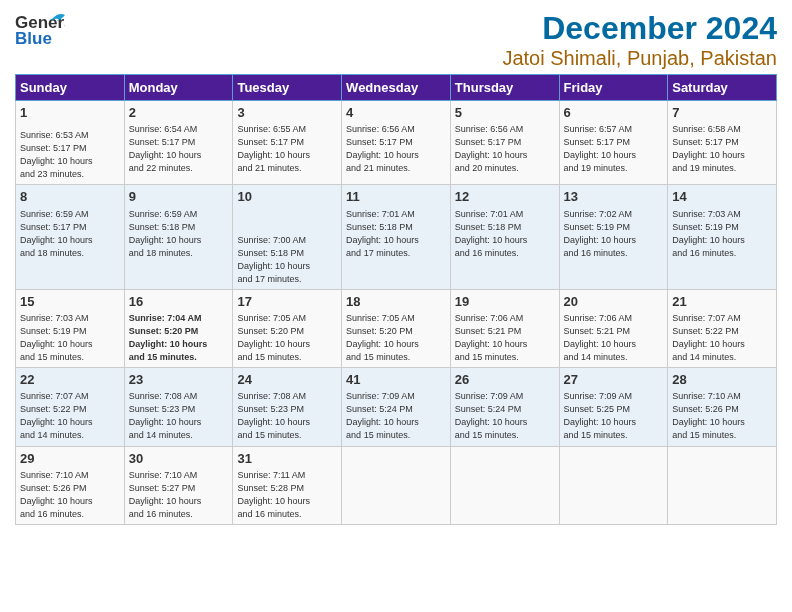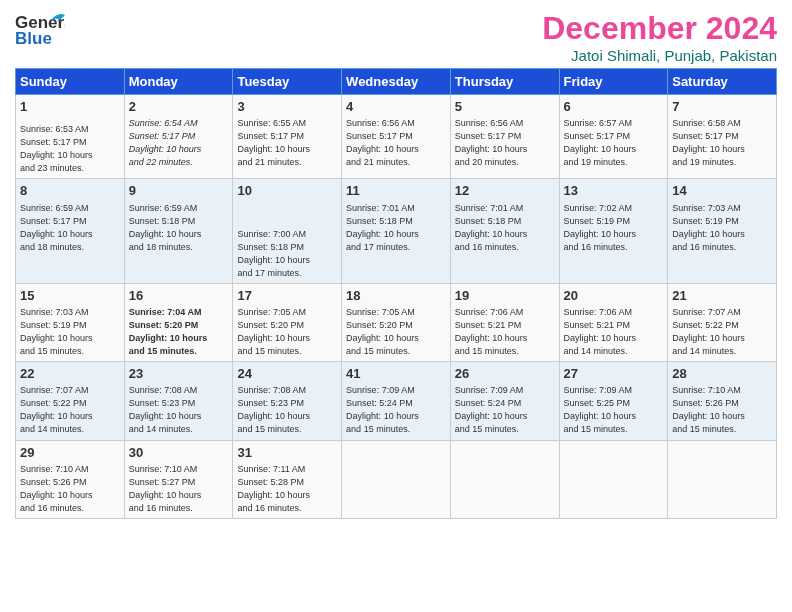--- a/index.html
+++ b/index.html
@@ -23,33 +23,33 @@
     .logo-wrapper {
       display: flex;
       align-items: center;
     }
     .title-section {
       text-align: right;
     }
     .main-title {
       font-size: 32px;
       font-weight: bold;
-      color: #ec4899;
+      color: #0369a1;
     }
     .subtitle {
-      font-size: 15px;
-      color: #0f766e;
+      font-size: 20px;
+      color: #a16207;
     }
     table {
       width: 100%;
       border-collapse: collapse;
       table-layout: fixed;
     }
     thead tr {
-      background-color: #1d4ed8;
+      background-color: #4c1d95;
     }
     thead th {
       color: #fff;
       font-size: 13px;
       font-weight: bold;
       padding: 5px 4px;
       text-align: left;
       border: 1px solid #5a9fd4;
     }
     tbody tr {
@@ -116,21 +116,21 @@
     <tr>
           <td>
             <span class="day-num">1</span>
             <div class="day-info" style="white-space: pre-line; margin-top: 7px;">Sunrise: 6:53 AM
 Sunset: 5:17 PM
 Daylight: 10 hours
 and 23 minutes.</div>
           </td>
           <td>
             <span class="day-num">2</span>
-            <div class="day-info" style="white-space: pre-line; font-style: italic;">Sunrise: 6:54 AM
+            <div class="day-info" style="white-space: pre-line;">Sunrise: 6:54 AM
 Sunset: 5:17 PM
 Daylight: 10 hours
 and 22 minutes.</div>
           </td>
           <td>
             <span class="day-num">3</span>
             <div class="day-info" style="white-space: pre-line;">Sunrise: 6:55 AM
 Sunset: 5:17 PM
 Daylight: 10 hours
 and 21 minutes.</div>

